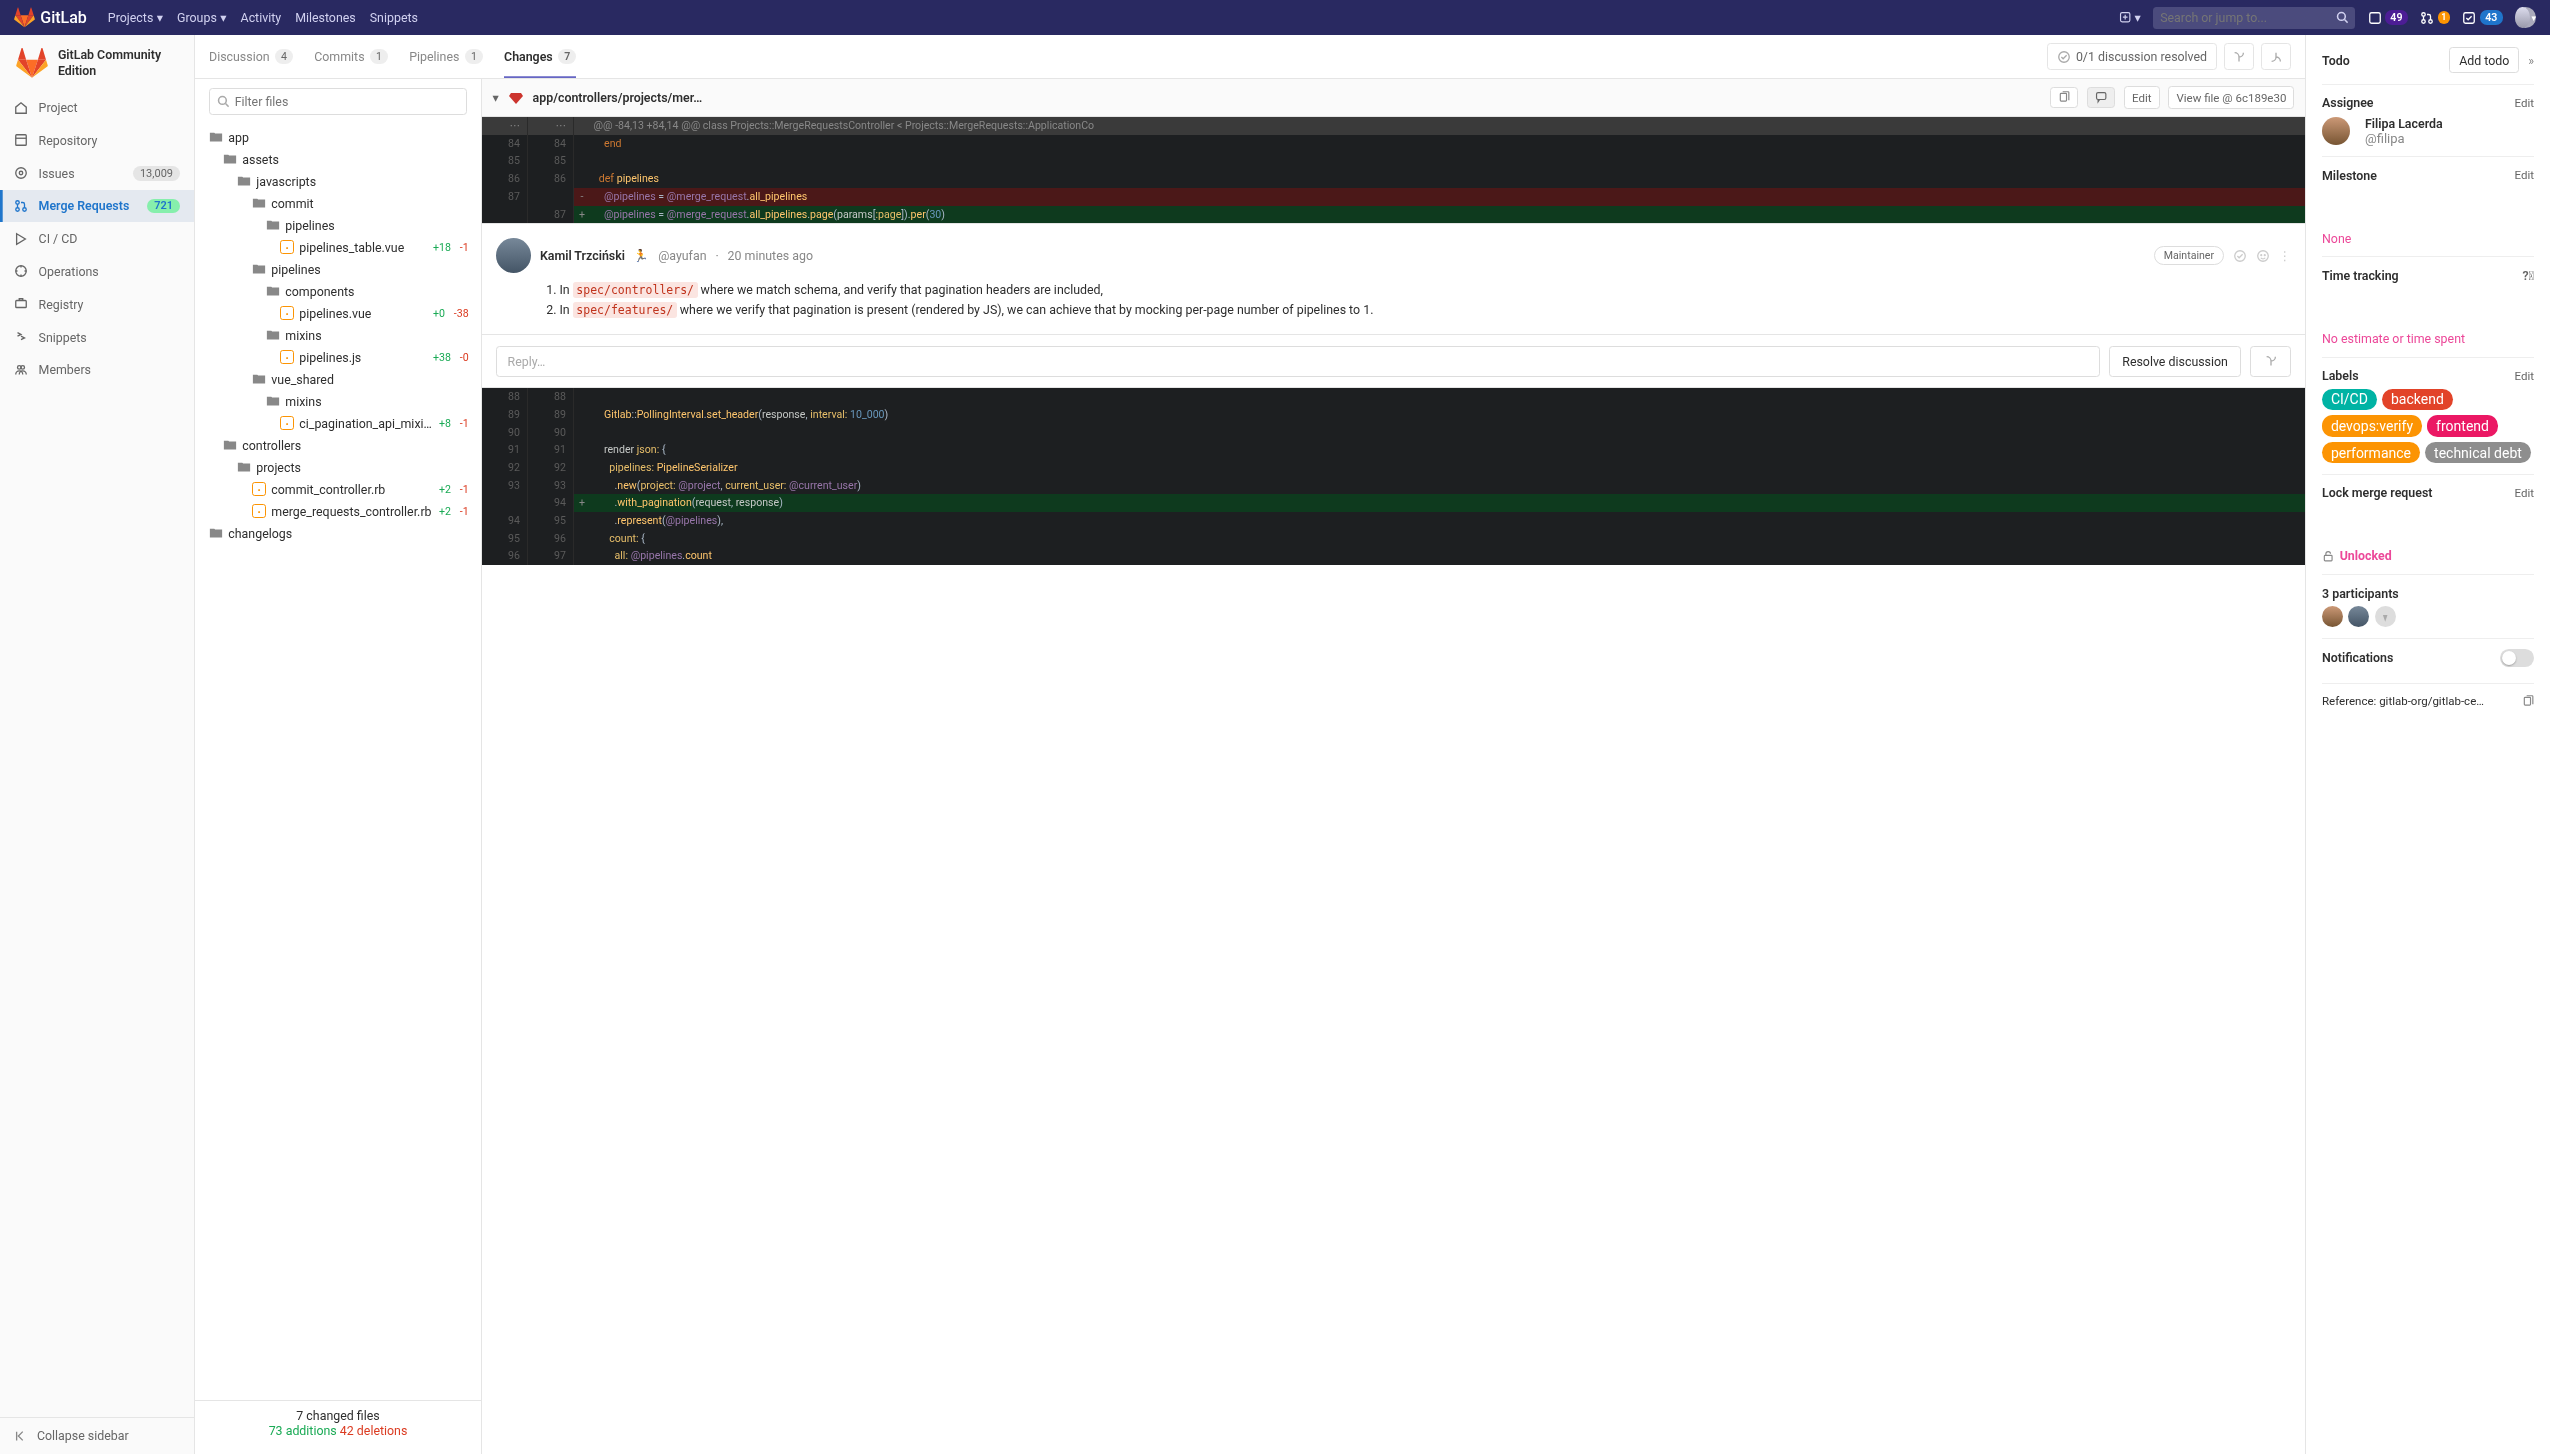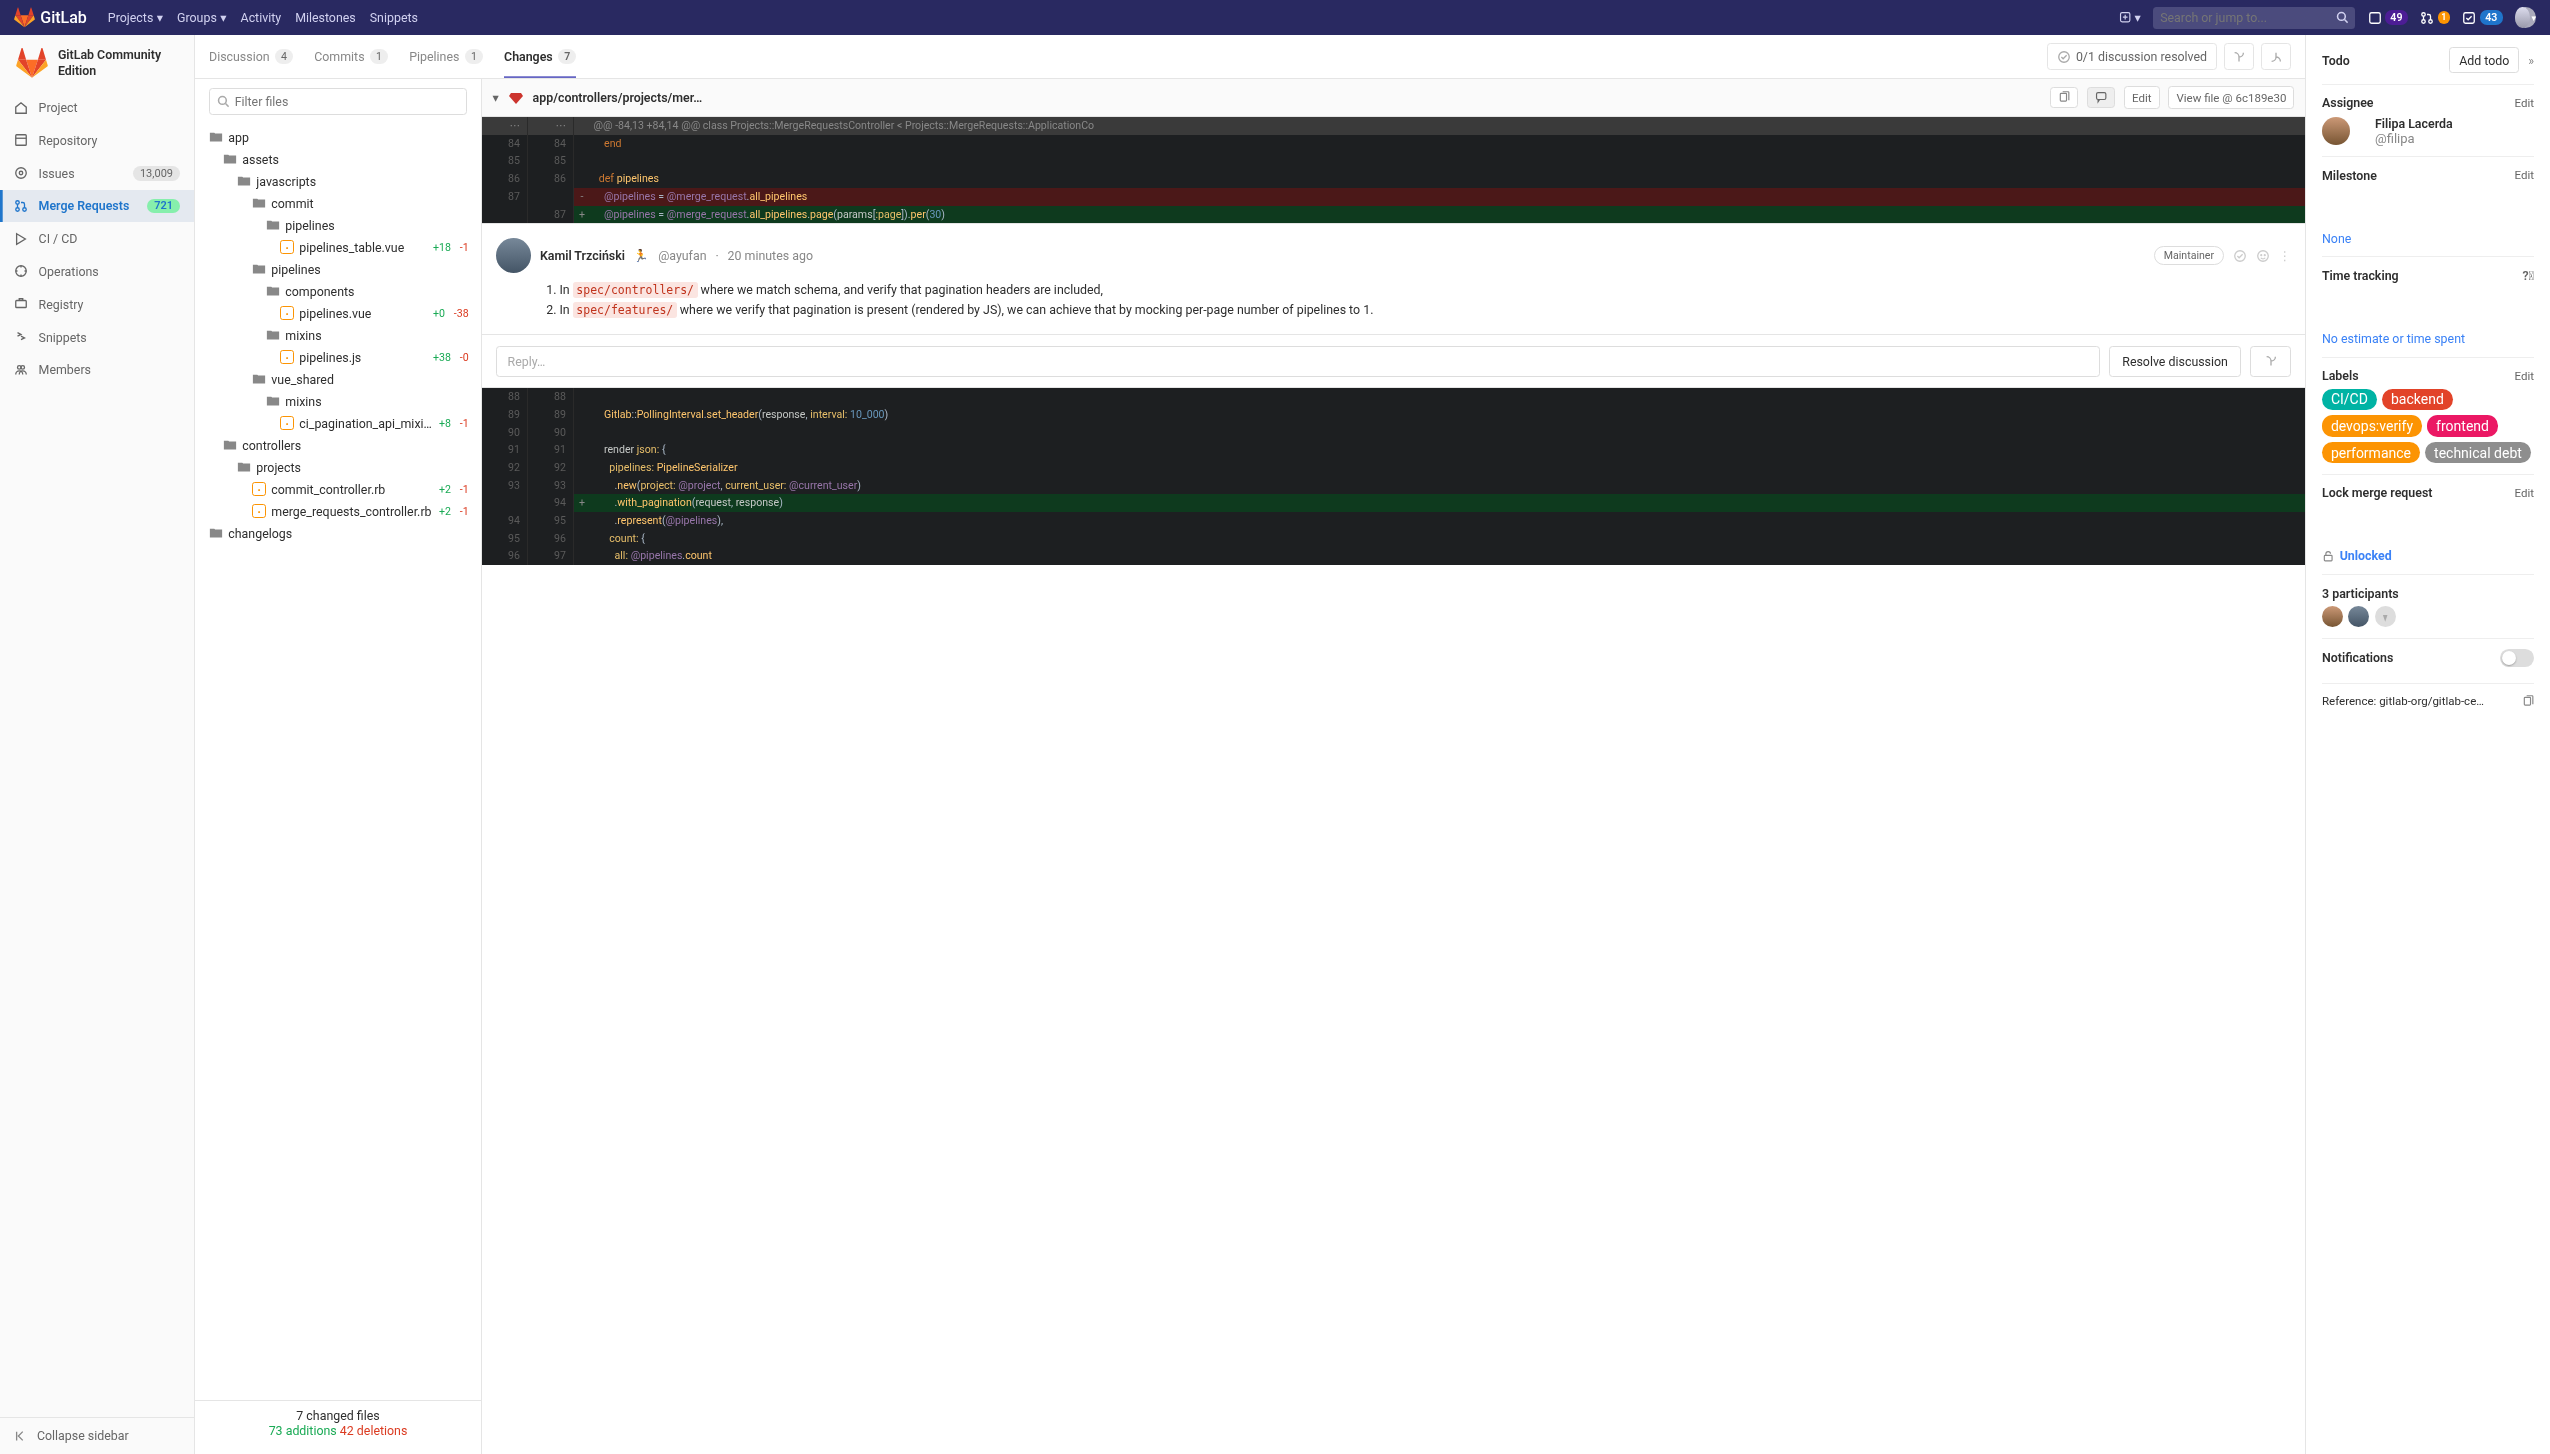--- a/index.html
+++ b/index.html
@@ -93,25 +93,25 @@
 .disc-footer{display:flex;gap:8.9px;padding:10.6px 14px;border-bottom:0.9px solid #e5e5e5;}
 .disc-footer .reply{flex:1;border:0.9px solid #ddd;border-radius:3.5px;padding:7px 10.6px;color:#aaa;}
 .disc-footer .btn{border:0.9px solid #ddd;border-radius:3.5px;padding:7px 12.4px;cursor:pointer;background:#fff;}
 
 .rsidebar { width:244px; padding:12.4px 16px; overflow-y:auto; }
 .rsidebar .sec { border-bottom:0.9px solid #eee; padding:10.6px 0; }
 .rsidebar .sec-hdr { display:flex; align-items:center; color:#2e2e2e; font-weight:600; margin-bottom:5.3px; }
 .rsidebar .sec-hdr .edit { margin-left:auto; font-weight:400; color:#666; font-size:11.5px; cursor:pointer; }
 .rsidebar .todo-row{display:flex;align-items:center;gap:8.9px;padding-bottom:10.6px;border-bottom:0.9px solid #eee;}
 .rsidebar .todo-row .btn{margin-left:auto;border:0.9px solid #ddd;border-radius:3.5px;padding:4.4px 8.9px;cursor:pointer;}
-.rsidebar .assignee{display:flex;align-items:center;gap:25px;}
+.rsidebar .assignee{display:flex;align-items:center;gap:15px;}
 .rsidebar .assignee .av{width:28px;height:28px;border-radius:50%;background:linear-gradient(#c97,#753);}
 .rsidebar .assignee .nm{font-weight:600;}
 .rsidebar .assignee .hn{color:#888;font-size:13px;}
-.rsidebar .none{color:#3b82f6;margin-top:48px;}
+.rsidebar .none{color:#ec4899;margin-top:48px;}
 .labels-wrap{display:flex;flex-wrap:wrap;gap:5.3px;margin-top:3.5px;}
 .label-pill{border-radius:10.6px;padding:2.7px 8.9px;font-size:14px;color:#fff;}
 .participants{display:flex;gap:5.3px;margin-top:5.3px;}
 .participants .pav{width:21px;height:21px;border-radius:50%;background:#bbb;}
 .toggle{width:34px;height:17.7px;border-radius:8.9px;background:#ddd;position:relative;cursor:pointer;}
 .toggle::after{content:"";position:absolute;width:14px;height:14px;border-radius:50%;background:#fff;top:1.8px;left:1.8px;box-shadow:0 0.9px 1.8px rgba(0,0,0,.3);display:flex;align-items:center;justify-content:center;font-size:8.9px;color:#888;}
 .ref-row{display:flex;align-items:center;font-size:11.5px;color:#2e2e2e;}
 .ref-row .cp{margin-left:auto;color:#888;cursor:pointer;}
 svg{display:block;}
 </style>

